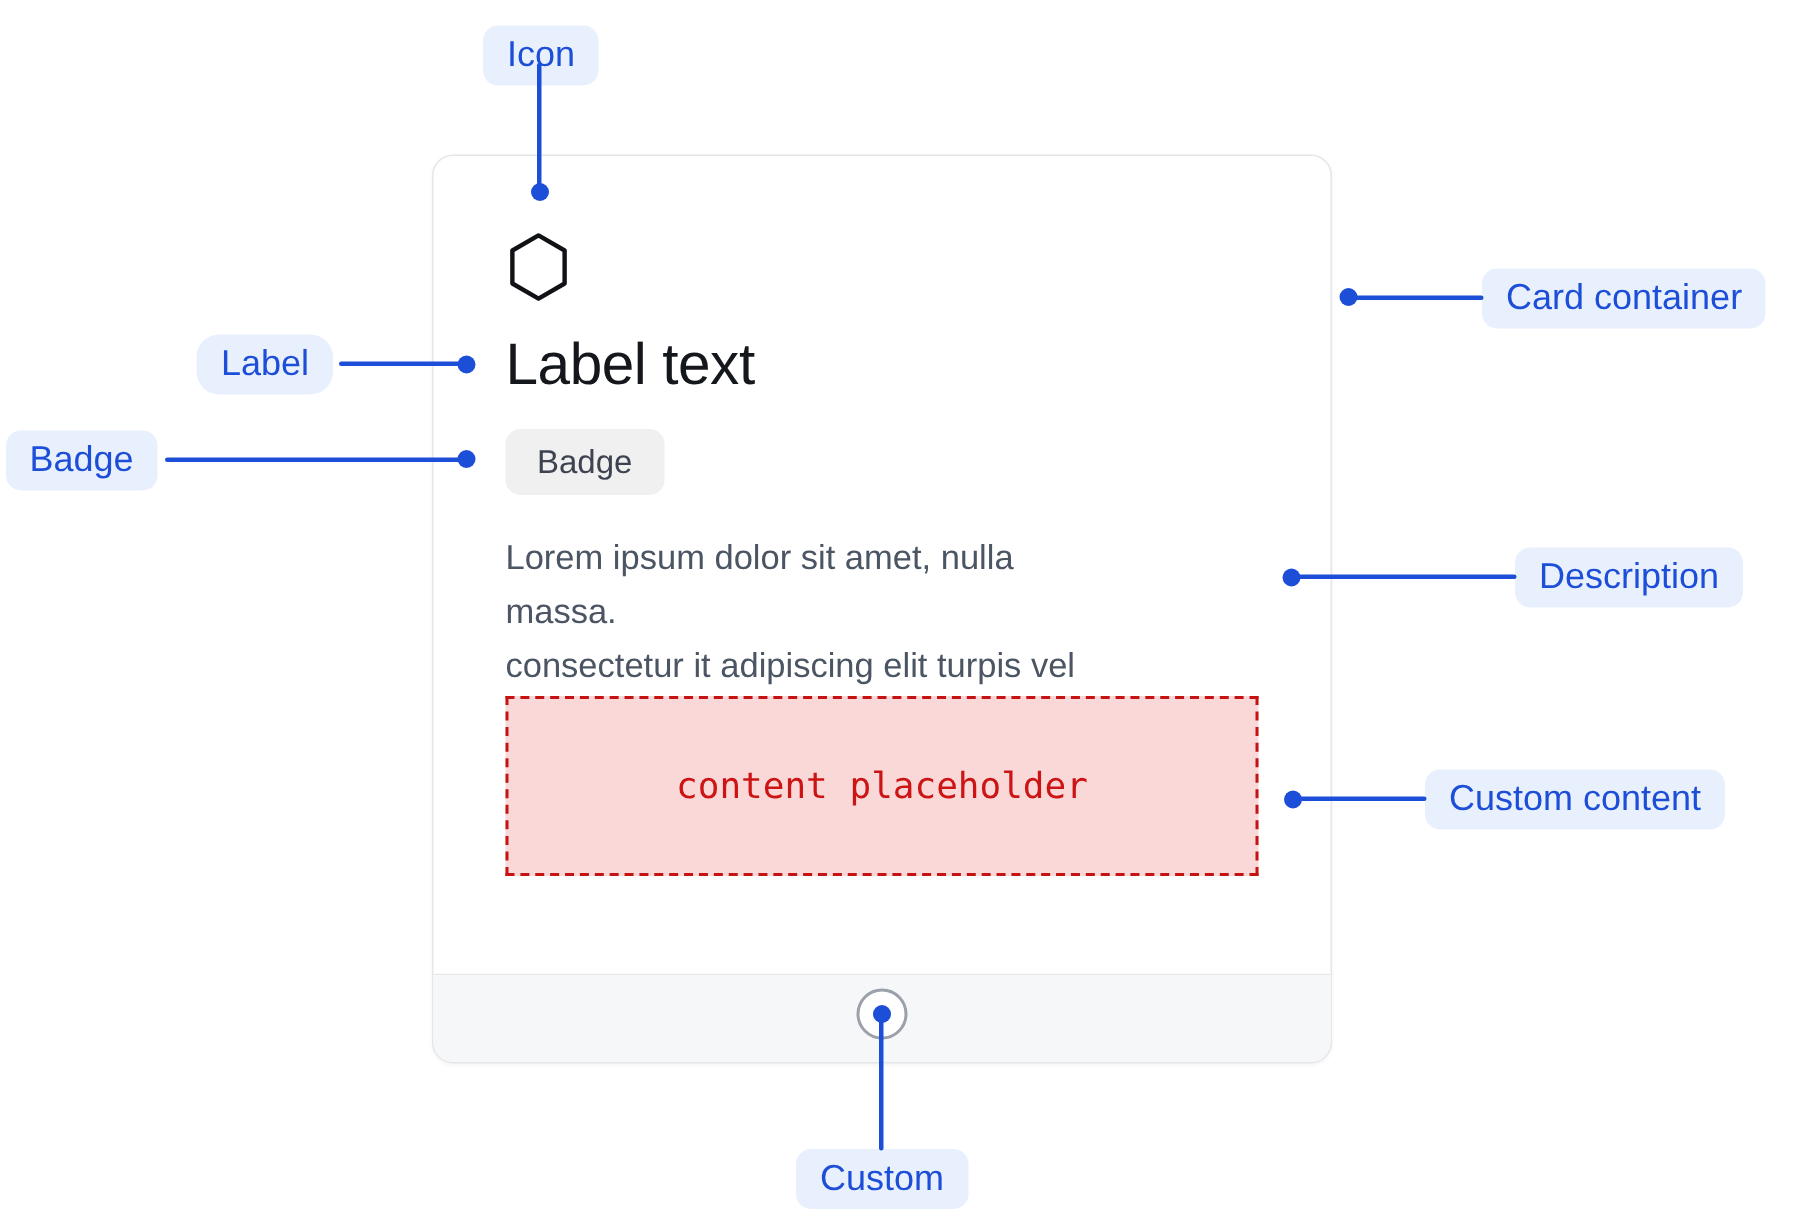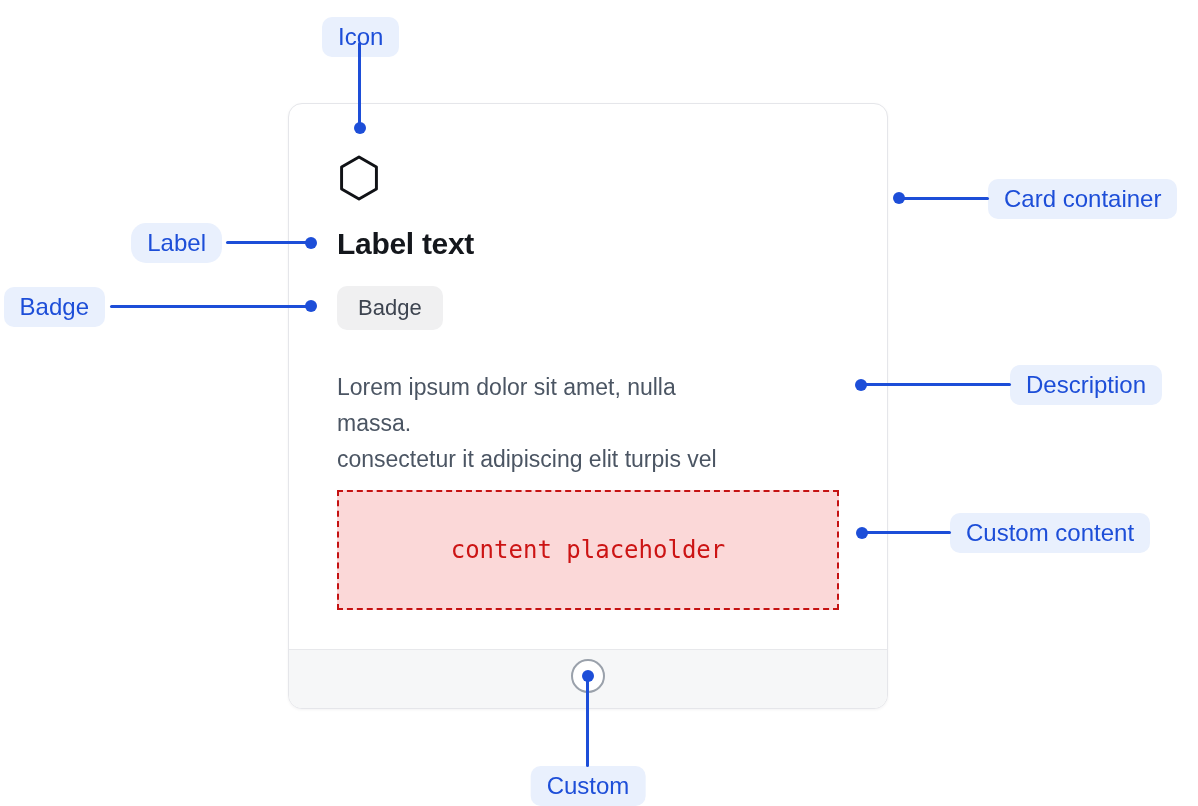--- a/index.html
+++ b/index.html
@@ -11,32 +11,32 @@
 
   
   .card {
     position:absolute; left:288px; top:103px; width:600px; height:606px;
     background:#ffffff; border:1px solid #e5e6ea; border-radius:14px;
     box-shadow:0 1px 3px rgba(16,24,40,0.05);
   }
   .card-body { position:absolute; left:0; right:0; top:0; bottom:59px; padding:49px 48px 0; }
   .hex-icon { display:block; width:44px; height:50px; }
   .card-label {
-    margin-top:24px; font-size:30px; line-height:34px; font-weight:700;
+    margin-top:24px; font-size:39px; line-height:34px; font-weight:400;
     color:#14171c; letter-spacing:-0.3px;
   }
   .badge-chip {
     display:inline-block; margin-top:25px; padding:8px 21px;
     background:#f0f0f1; border-radius:10px;
     font-size:22px; line-height:28px; color:#3d4450;
   }
-  .desc { margin-top:39px; font-size:23px; line-height:36px; color:#4b5563; }
+  .desc { margin-top:23px; font-size:23px; line-height:36px; color:#4b5563; }
   .desc span { display:block; }
   .placeholder {
-    margin-top:13px; height:120px;
+    margin-top:3px; height:120px;
     background:#fbd8d8; border:2px dashed #c51212;
     display:flex; align-items:center; justify-content:center;
     font-family:"DejaVu Sans Mono", monospace; font-size:24px; color:#cc1414;
   }
   .card-footer {
     position:absolute; left:0; right:0; bottom:0; height:59px;
     background:#f6f7f8; border-top:1px solid #e7e8eb;
     border-radius:0 0 13px 13px;
     display:flex; align-items:center; justify-content:center;
   }

